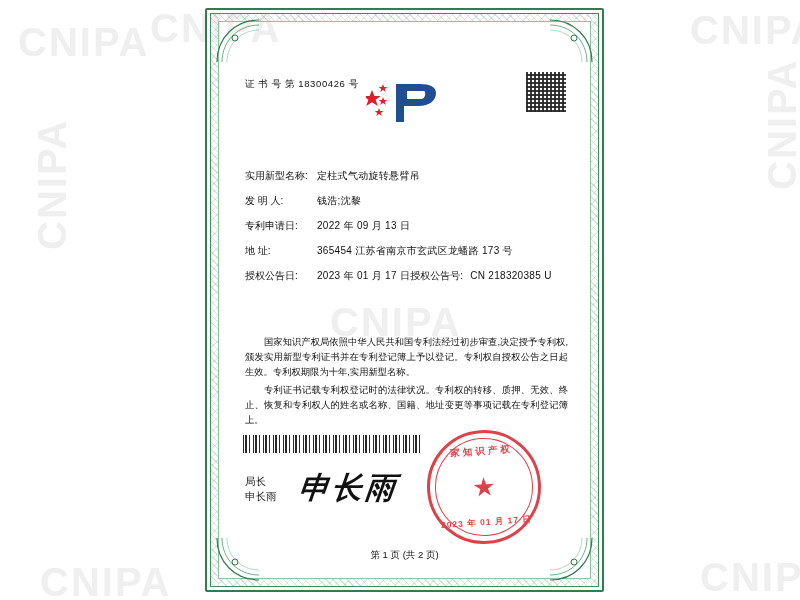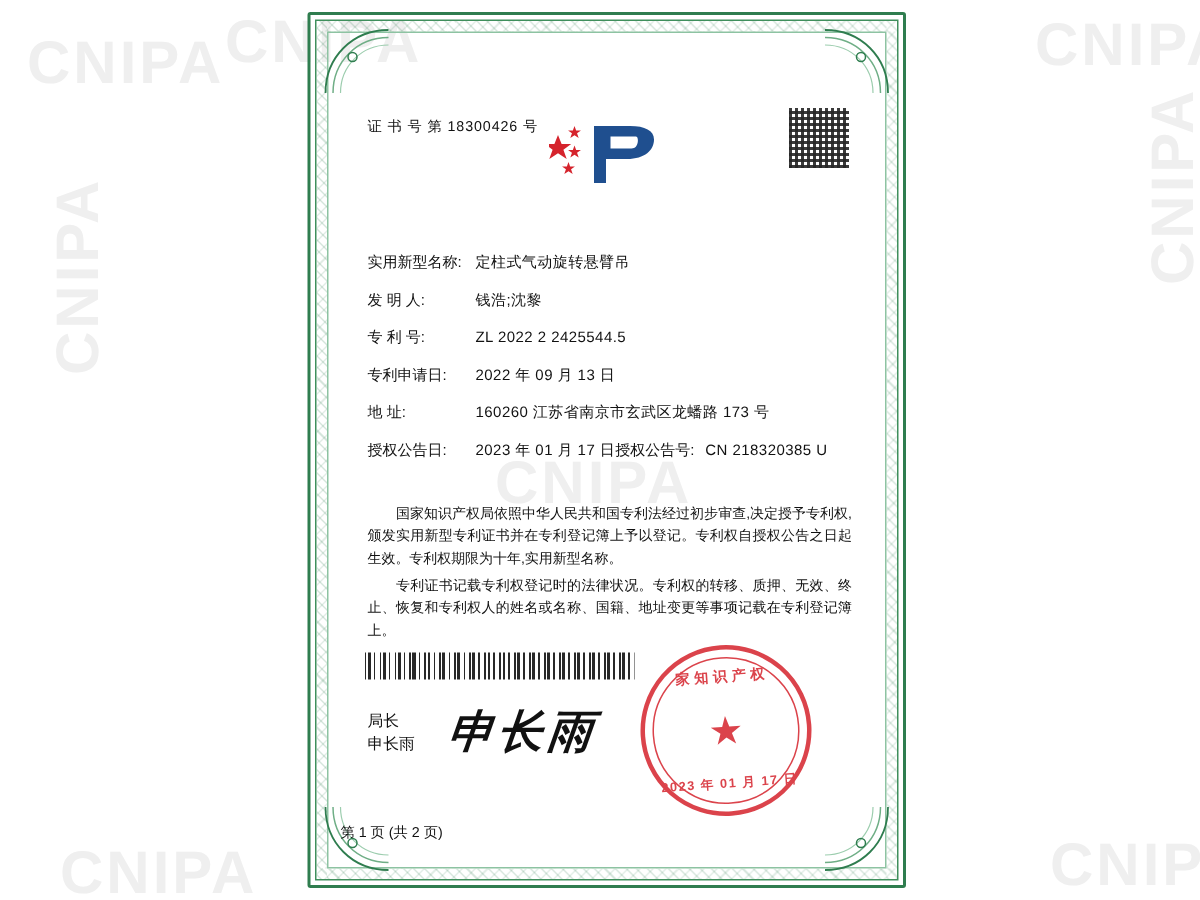--- a/index.html
+++ b/index.html
@@ -265,20 +265,21 @@
     font-weight: bold;
     letter-spacing: 3px;
   }
   .seal .arc-top { top: 12px; }
   .seal .arc-bottom { bottom: 12px; font-size: 8.5px; letter-spacing: 1px; }
 
   .page-no {
     position: absolute;
     left: 0; right: 0;
     bottom: 8px;
+    text-align: center;
     font-size: 9.5px;
     color: #111;
   }
 
   .footnote {
     position: absolute;
     left: 0; right: 0;
     bottom: 10px;
     text-align: center;
     font-size: 10px;
@@ -363,30 +364,26 @@
       <div class="fields" id="fields">
           <div class="field-row">
             <div class="f-label">实用新型名称:</div>
             <div class="f-value">定柱式气动旋转悬臂吊</div>
           </div>
           <div class="field-row">
             <div class="f-label spread">发  明  人:</div>
             <div class="f-value">钱浩;沈黎</div>
           </div>
           <div class="field-row">
-            <div class="f-label spread">专  利  号:</div>
-            <div class="f-value">ZL 2022 2 2425544.5</div>
-          </div>
-          <div class="field-row">
             <div class="f-label">专利申请日:</div>
             <div class="f-value">2022 年 09 月 13 日</div>
           </div>
           <div class="field-row">
             <div class="f-label spread">地      址:</div>
-            <div class="f-value">160260 江苏省南京市玄武区龙蟠路 173 号</div>
+            <div class="f-value">365454 江苏省南京市玄武区龙蟠路 173 号</div>
           </div>
           <div class="field-row">
             <div class="f-label">授权公告日:</div>
             <div class="f-value">2023 年 01 月 17 日</div>
             <div class="f-label f-label2">授权公告号:</div>
             <div class="f-value">CN 218320385 U</div>
           </div>
         </div>
 
       <div class="paragraphs" id="paragraphs">

